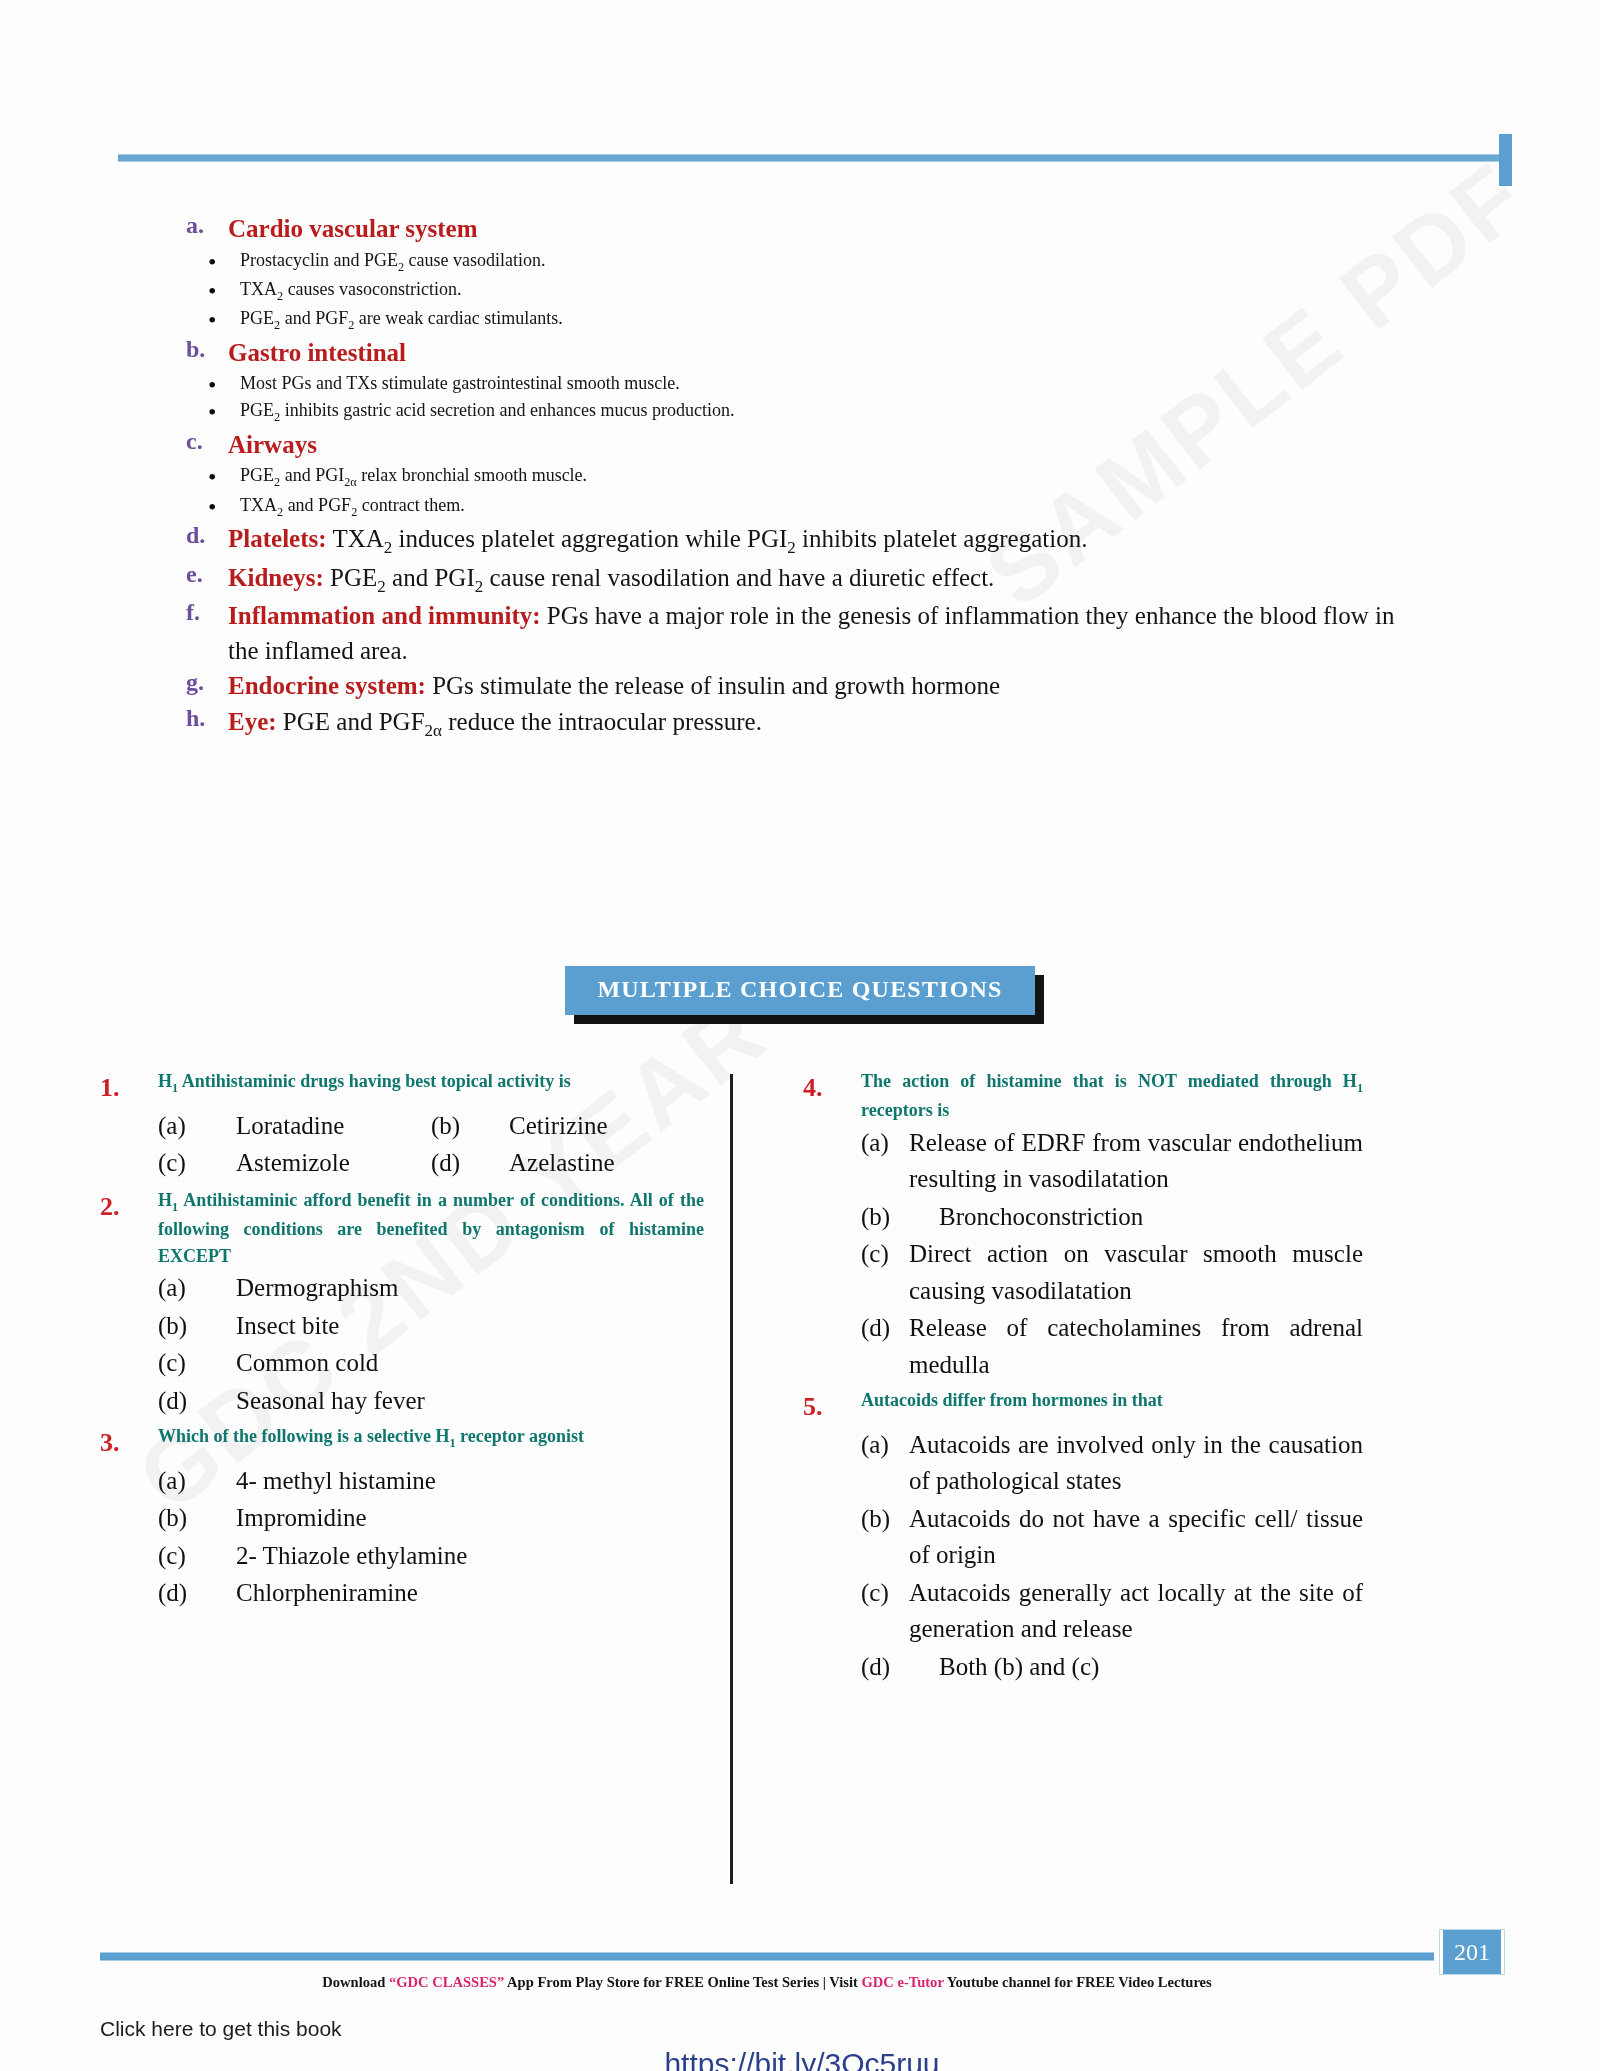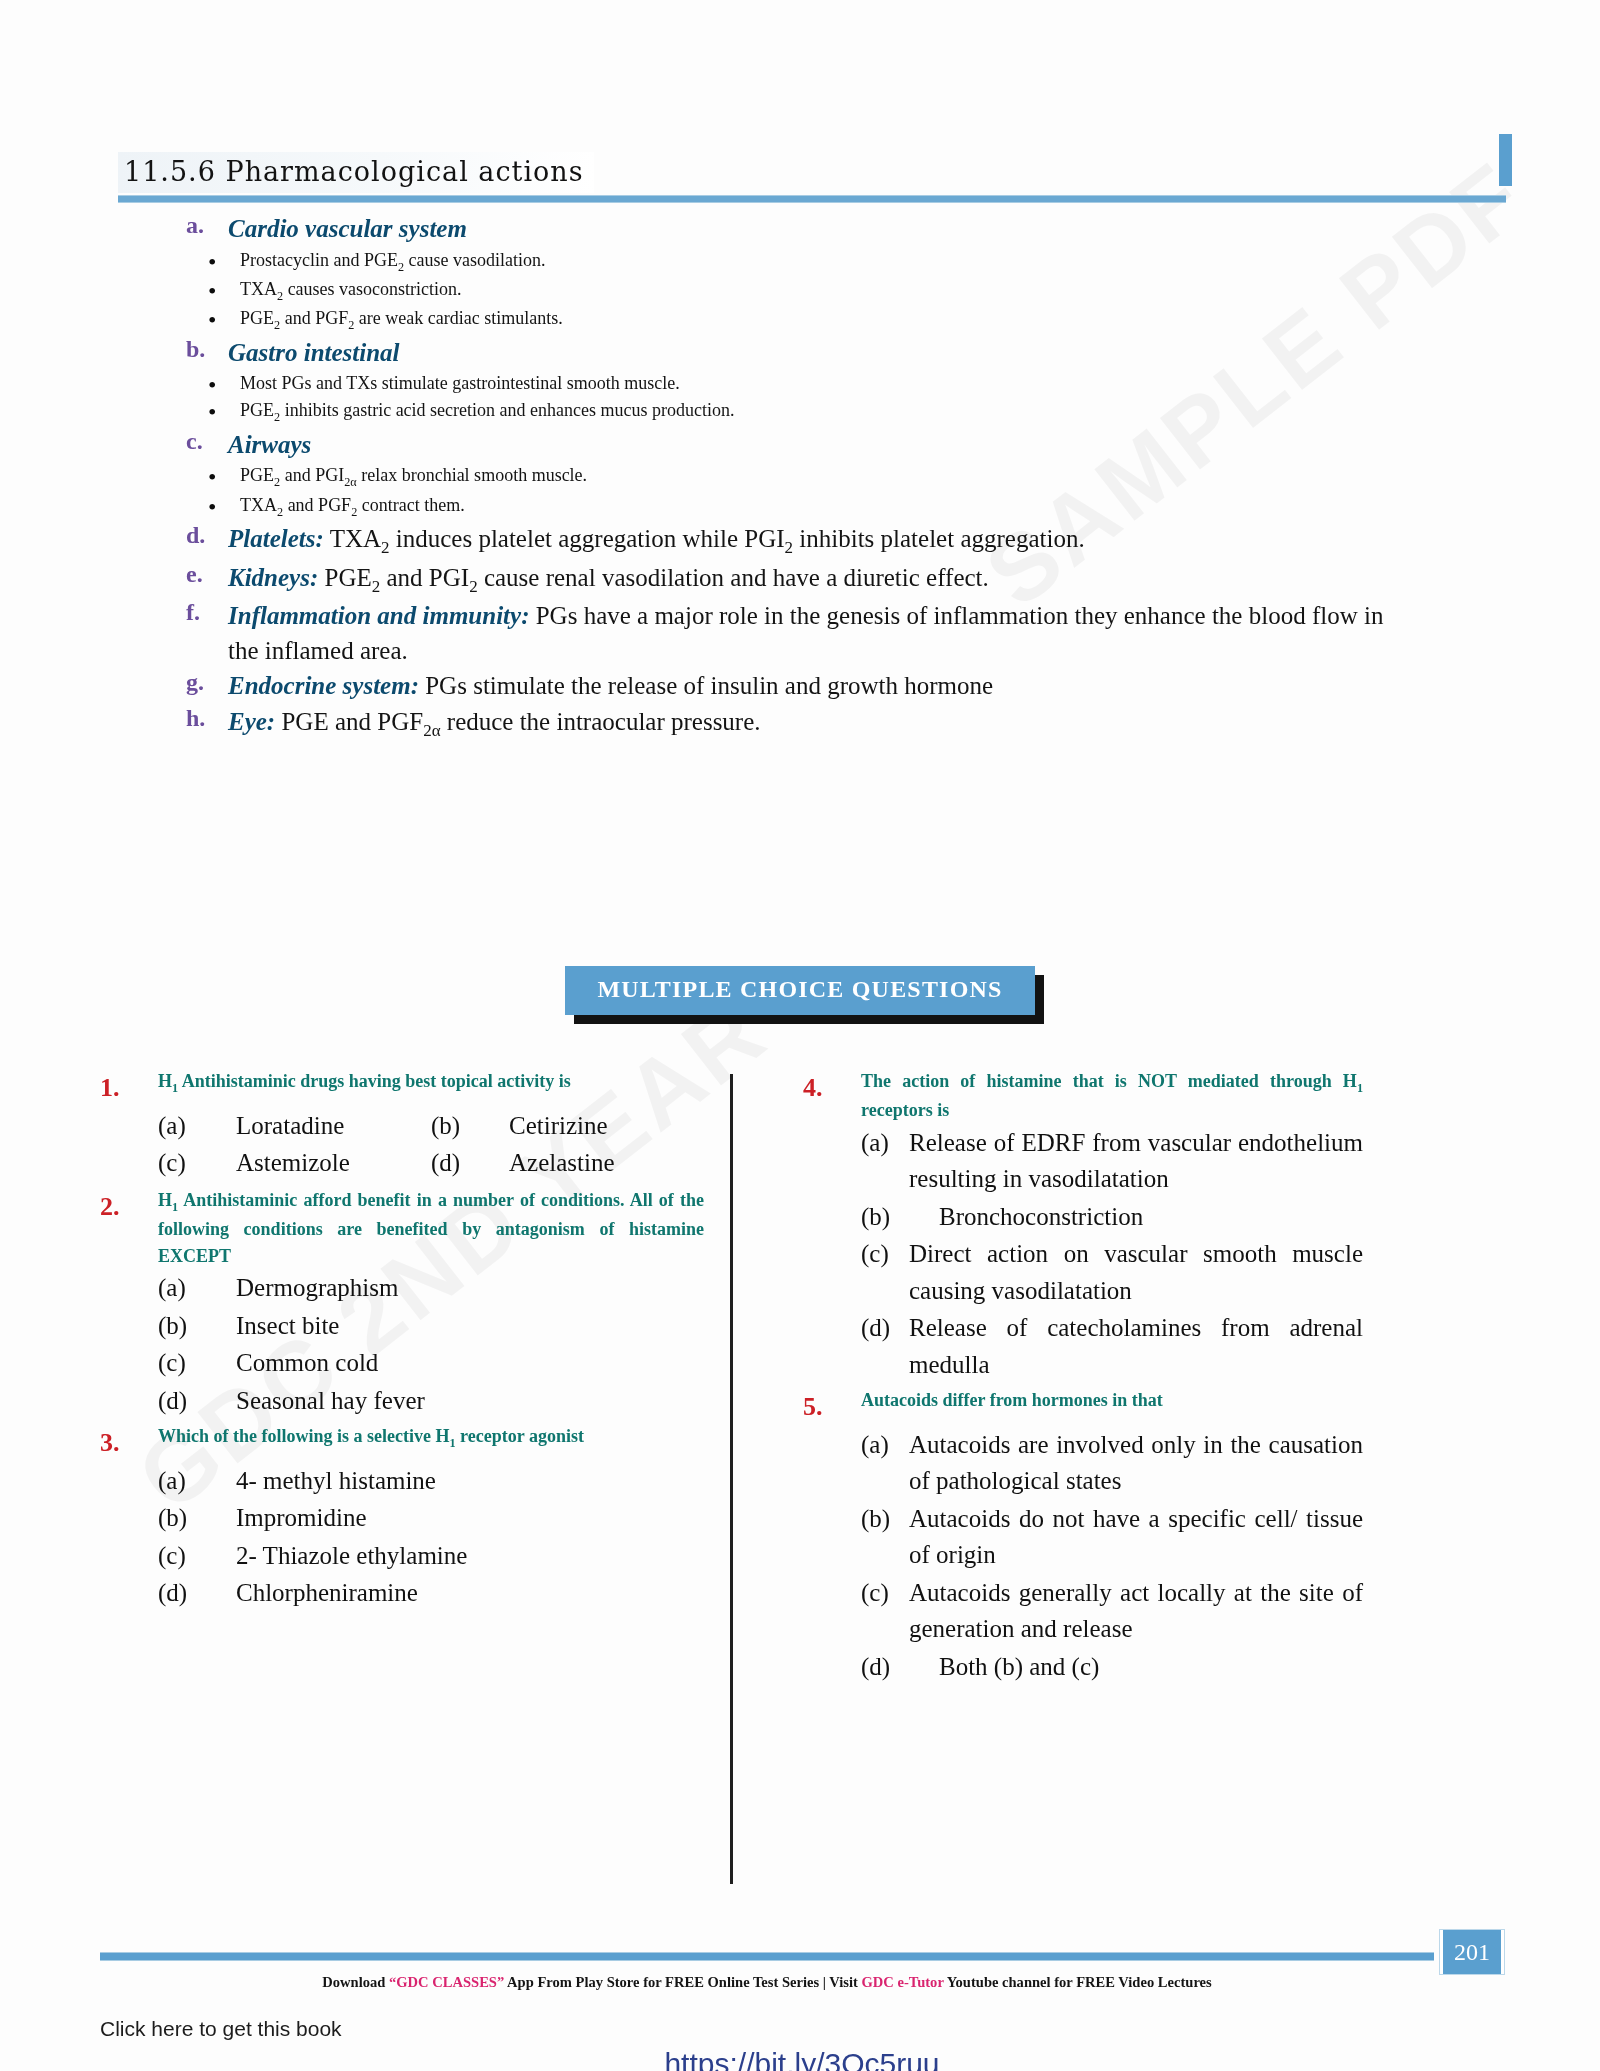--- a/index.html
+++ b/index.html
@@ -169,22 +169,21 @@
   .letter-body {
     flex: 1;
     font-family: "Liberation Serif", serif;
     font-size: 25px;
     line-height: 1.38;
     color: #141414;
     padding-right: 88px;
   }
   .letter-title {
     font-weight: bold;
-    color: #0c4a6e;
-    font-style: italic;
+    color: #b91c1c;
   }
   .sub {
     font-size: 0.68em;
     vertical-align: sub;
   }
 
   ul.bullets {
     list-style: none;
     margin: 0 0 2px 0;
     padding: 0;
@@ -372,21 +371,20 @@
 
 <div class="page">
 
   <div class="watermark">
     <div class="wm-text wm-a">SAMPLE PDF</div>
     <div class="wm-text wm-b">GDC 2ND YEAR</div>
   </div>
 
 
   <div class="section-head">
-    <div class="section-head-text">11.5.6 Pharmacological actions</div>
     <div class="section-head-rule">
       <div class="section-head-cap"></div>
     </div>
   </div>
 
   <div class="content" id="actions-container">
       <div>
         <div class="lettered-item">
           <div class="letter-marker">a.</div>
           <div class="letter-body"><span class="letter-title">Cardio vascular system</span></div>

